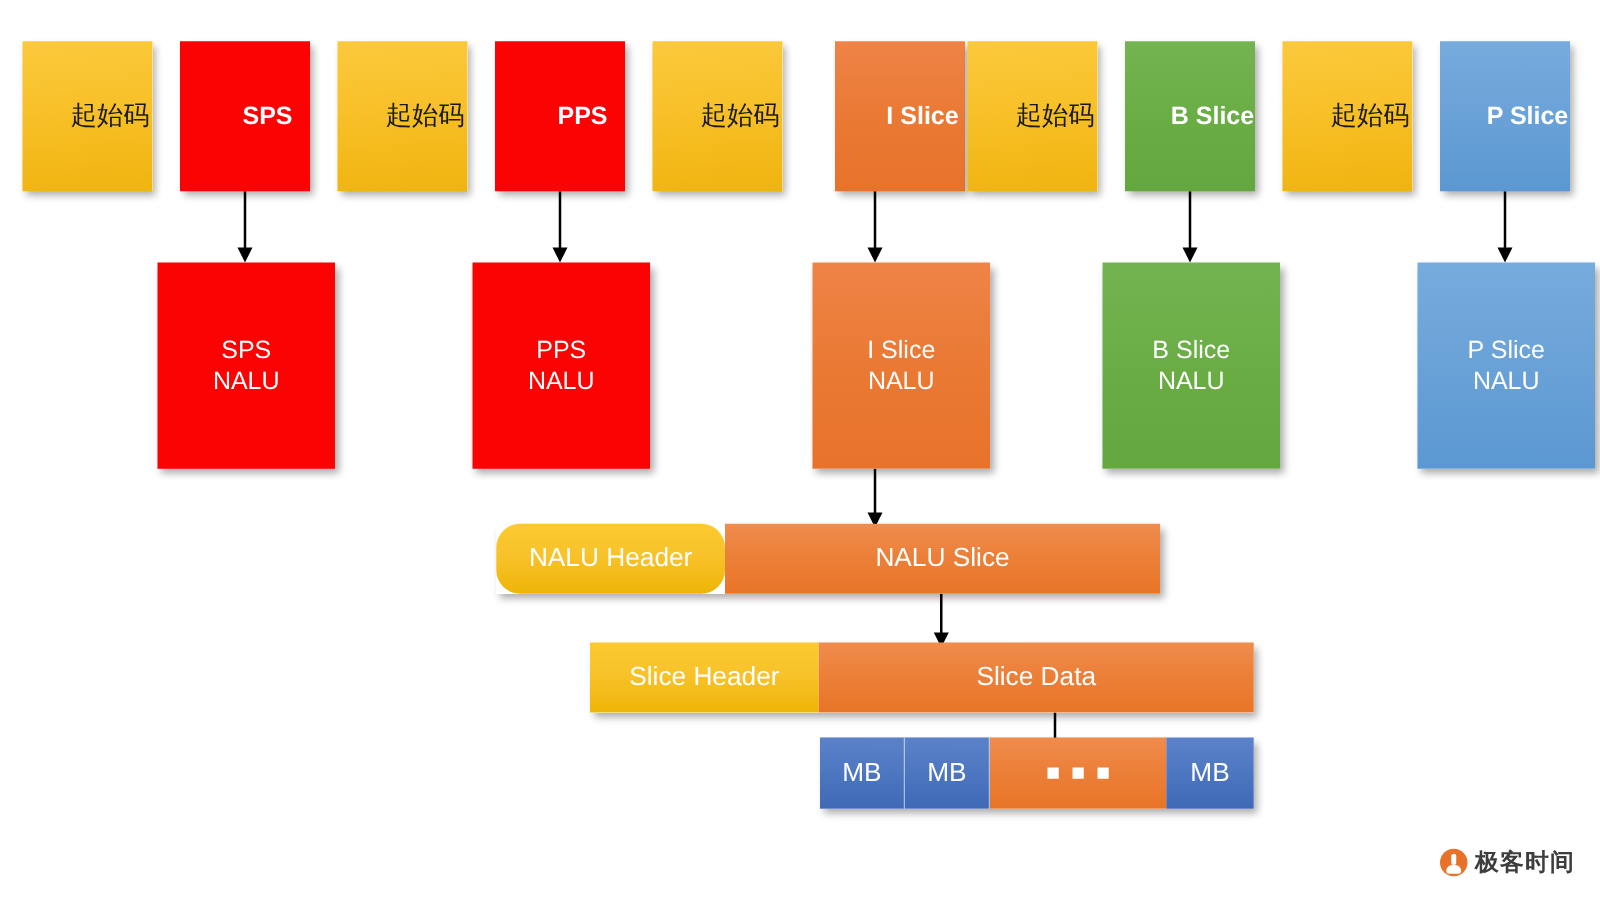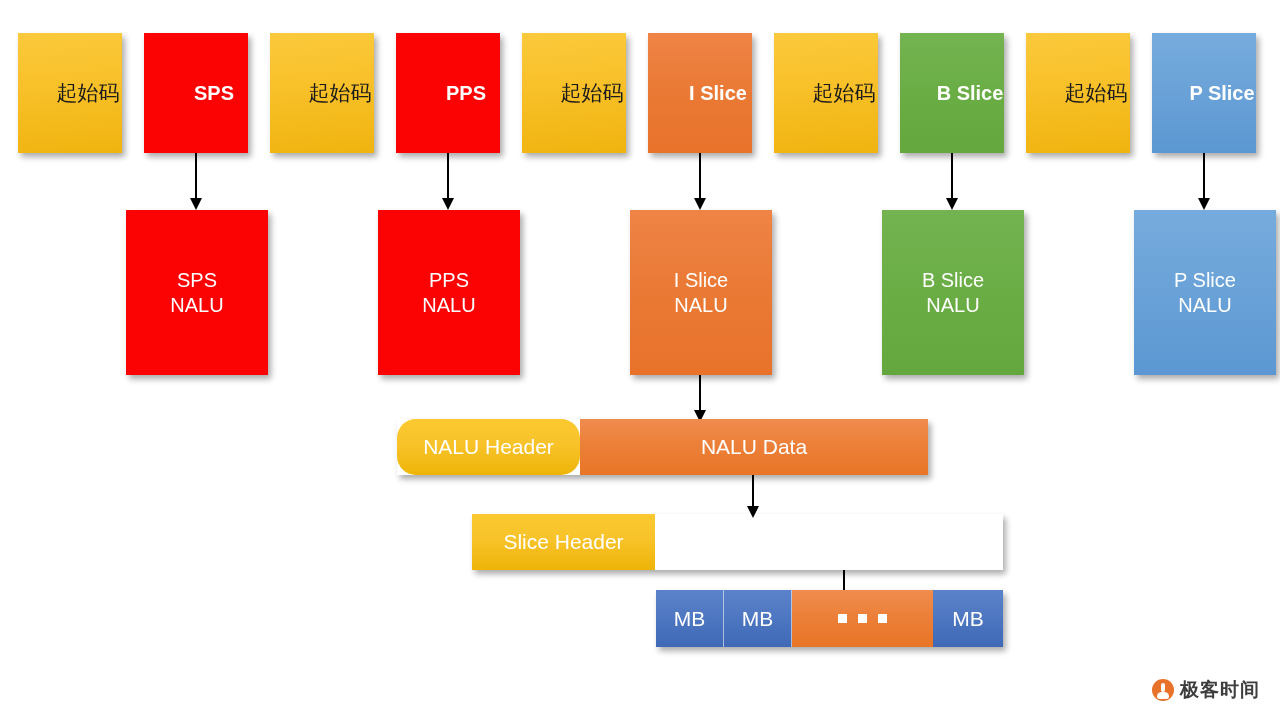--- a/index.html
+++ b/index.html
@@ -54,20 +54,21 @@
 
   
   .fill-yellow {
     background: linear-gradient(175deg, #fbc93c 0%, #f9c22c 38%, #f0b40f 100%);
   }
   .fill-red {
     background: #fb0203;
   }
   .fill-orange {
     background: linear-gradient(180deg, #ef8446 0%, #ea7a36 45%, #e8722a 100%);
+    margin-left: 20px;
   }
   .fill-green {
     background: linear-gradient(180deg, #74b351 0%, #6aad45 50%, #63a73e 100%);
   }
   .fill-blue {
     background: linear-gradient(180deg, #76abdd 0%, #6ba3d8 45%, #5b97d2 100%);
   }
   .fill-mb-blue {
     background: linear-gradient(180deg, #5b82c9 0%, #4f78c2 45%, #3f68b6 100%);
   }
@@ -238,30 +239,31 @@
   <div class="box nalu-box fill-blue" style="left:1134px; top:210px; width:142px; height:165px;">P Slice
 NALU</div>
 
   <svg class="arrow" style="left:680px; top:375px; width:40px; height:48px;" viewBox="0 0 40 48">
     <line x1="20" y1="0" x2="20" y2="38" stroke="#000" stroke-width="2"></line>
     <polygon points="20,47 14,35 26,35" fill="#000"></polygon>
   </svg>
 
   <div class="bar" style="left:397px; top:419px; width:531px; height:56px;">
     <div class="bar-seg fill-bar-yellow" style="width:183px;border-radius:19px;">NALU Header</div>
-    <div class="bar-seg fill-bar-orange" style="width:348px;">NALU Data</div>
+    <div class="bar-seg fill-bar-orange" style="width:348px;">NALU Slice</div>
   </div>
 
   <svg class="arrow" style="left:733px; top:475px; width:40px; height:44px;" viewBox="0 0 40 44">
     <line x1="20" y1="0" x2="20" y2="34" stroke="#000" stroke-width="2"></line>
     <polygon points="20,43 14,31 26,31" fill="#000"></polygon>
   </svg>
 
   <div class="bar" style="left:472px; top:514px; width:531px; height:56px;">
     <div class="bar-seg fill-bar-yellow" style="width:183px;">Slice Header</div>
+    <div class="bar-seg fill-bar-orange" style="width:348px;">Slice Data</div>
   </div>
 
   <svg class="arrow" style="left:824px; top:570px; width:40px; height:50px;" viewBox="0 0 40 50">
     <line x1="20" y1="0" x2="20" y2="40" stroke="#000" stroke-width="2"></line>
     <polygon points="20,49 14,37 26,37" fill="#000"></polygon>
   </svg>
 
   <div class="mb-strip" style="left:656px; top:590px; width:347px; height:57px;">
     <div class="mb-cell fill-mb-blue" style="width:68px;">MB</div>
     <div class="mb-cell fill-mb-blue" style="width:68px;">MB</div>

